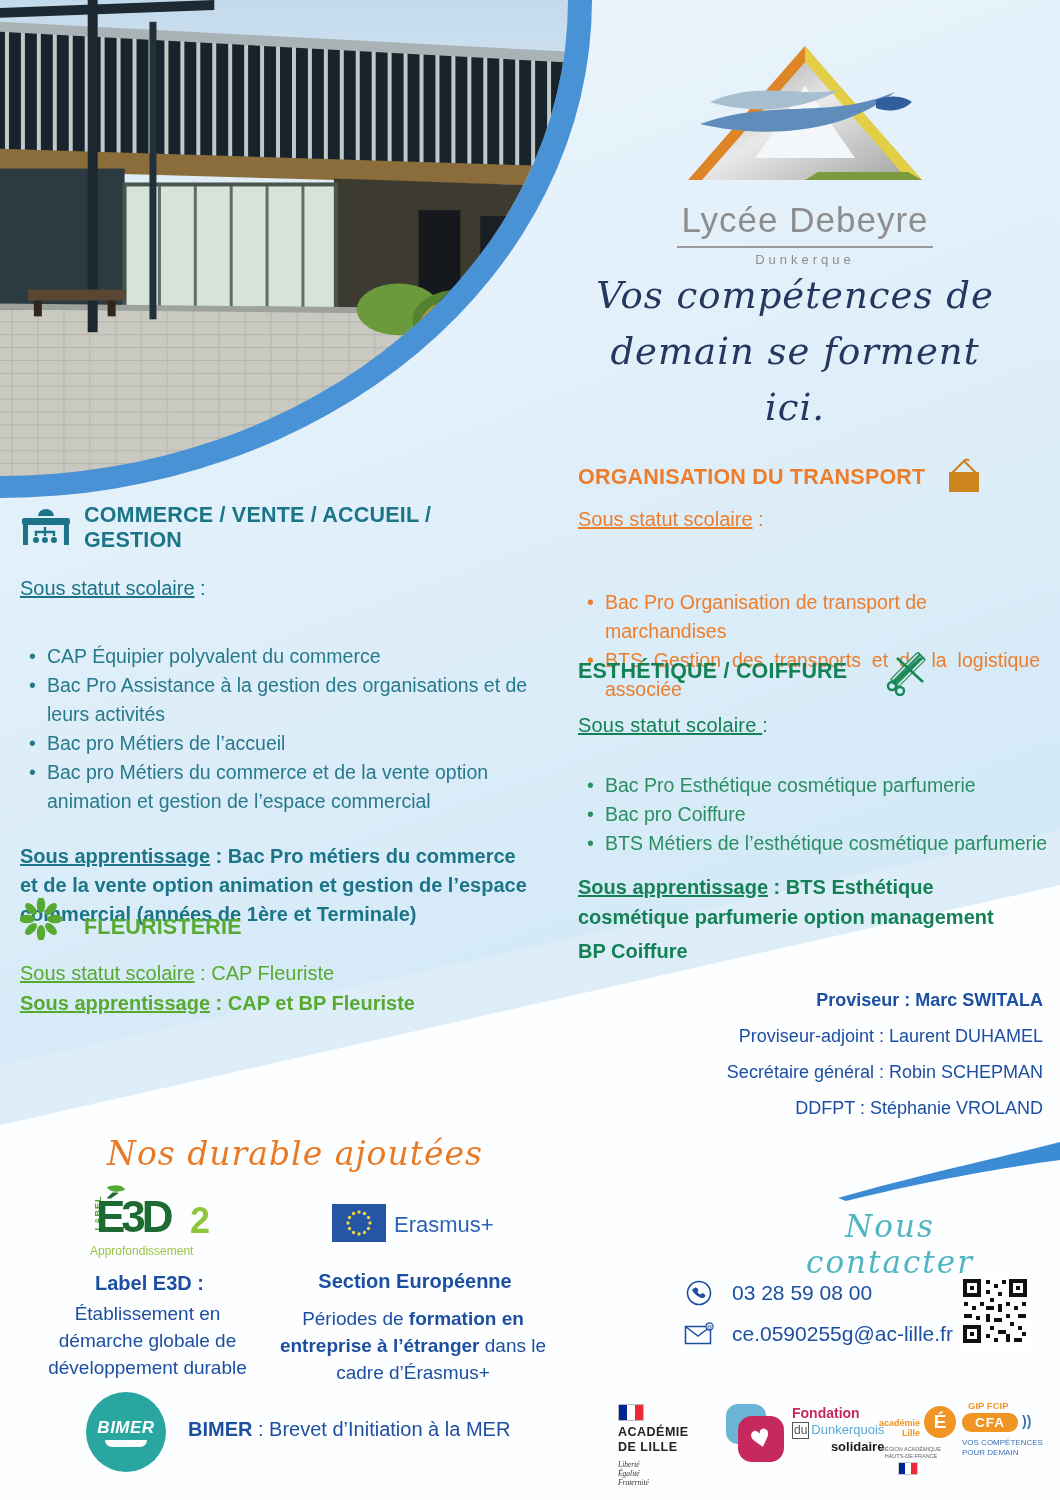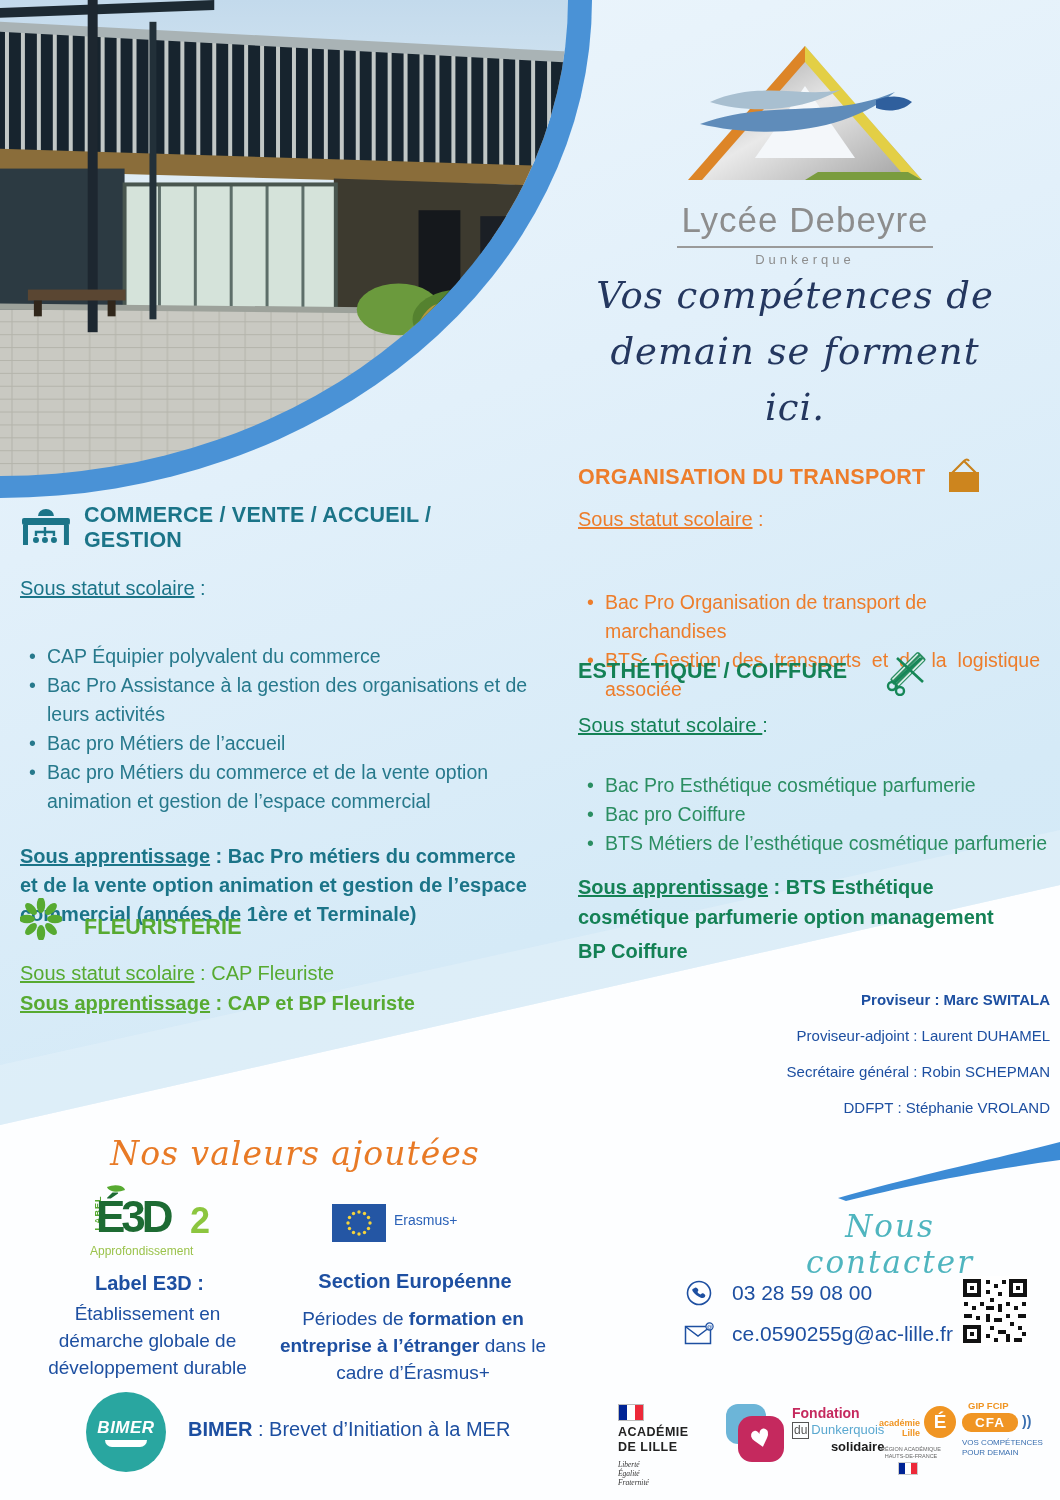--- a/index.html
+++ b/index.html
@@ -37,40 +37,40 @@
   .teal{color:#1b7488;}
   .teal-body{color:#27798c;}
   
   .orange{color:#ed7d2b;}
   
   .green-d{color:#148155;}
   .green-body{color:#2b8e62;}
   
   .green-l{color:#57aa31;}
   
-  .staff{right:10px;top:982px;width:520px;text-align:right;color:#1d4fa1;
-    font-size:15px;line-height:36px;}
+  .staff{right:17px;top:982px;width:520px;text-align:right;color:#1d4fa1;
+    font-size:18px;line-height:36px;}
   
   .values-head{left:95px;top:1134px;width:400px;text-align:center;color:#e87a26;
     font-size:33px;letter-spacing:1px;}
   .vcol-title{font-weight:bold;color:#1d4fa1;font-size:20px;text-align:center;}
   .vcol-desc{color:#1d4fa1;font-size:19px;line-height:27px;text-align:center;}
   
   .e3d{left:82px;top:1192px;width:135px;height:78px;}
   .e3d .vert{position:absolute;left:-2px;top:16px;color:#57aa31;font-size:9px;font-weight:bold;
     letter-spacing:1px;transform:rotate(-90deg);transform-origin:center;}
   .e3d .mark{position:absolute;left:14px;top:0;font-size:44px;font-weight:bold;color:#1d6b33;
     letter-spacing:-4px;}
   .e3d .two{position:absolute;left:108px;top:8px;font-size:36px;font-weight:bold;color:#8cc63f;}
   .e3d .sub{position:absolute;left:8px;top:52px;font-size:12px;color:#9bc34c;}
   .e3d .leaf{position:absolute;left:26px;top:-8px;width:16px;height:9px;background:#57aa31;
     border-radius:0 100% 0 100%;transform:rotate(-20deg);}
   
   .erasmus{left:332px;top:1204px;width:180px;height:44px;}
-  .erasmus .txt{position:absolute;left:62px;top:8px;font-size:14px;color:#2b62b8;}
+  .erasmus .txt{position:absolute;left:62px;top:8px;font-size:22px;color:#2b62b8;}
   
   .bimer-circle{left:86px;top:1392px;width:80px;height:80px;border-radius:50%;background:#29a6a0;
     color:#fff;display:flex;align-items:center;justify-content:center;flex-direction:column;}
   .bimer-circle .t{font-style:italic;font-weight:bold;font-size:17px;letter-spacing:.5px;}
   .bimer-circle .boat{width:42px;height:7px;background:#fff;border-radius:0 0 10px 10px;margin-top:2px;}
   .bimer-line{left:188px;top:1418px;font-size:20px;color:#1d4fa1;}
   
   .contact-head{left:770px;top:1208px;width:240px;text-align:center;color:#4fb5bf;
     font-size:31px;letter-spacing:2px;}
   .contact-row{color:#1d4fa1;font-size:21px;}
@@ -288,21 +288,21 @@
     <div class="statut green-d bold" style="margin-top:8px;">BP Coiffure</div>
   </div>
 
   <div class="abs staff">
     <div class="bold">Proviseur : Marc SWITALA</div>
     <div>Proviseur-adjoint : Laurent DUHAMEL</div>
     <div>Secrétaire général : Robin SCHEPMAN</div>
     <div>DDFPT : Stéphanie VROLAND</div>
   </div>
 
-  <div class="abs values-head script">Nos valeurs ajoutées</div>
+  <div class="abs values-head script">Nos durable ajoutées</div>
 
   <div class="abs e3d">
     <span class="vert">LABEL</span>
     <span class="leaf"></span>
     <span class="mark">É3D</span>
     <span class="two">2</span>
     <span class="sub">Approfondissement</span>
   </div>
 
   <div class="abs erasmus">

